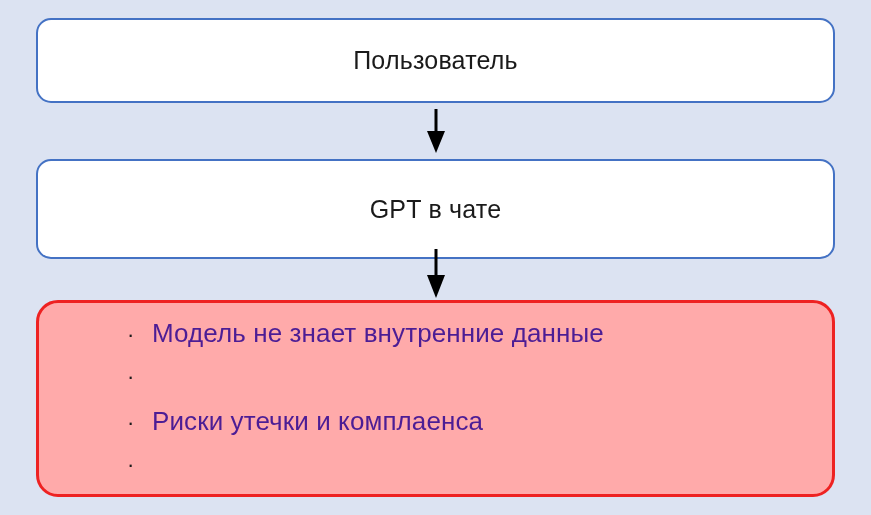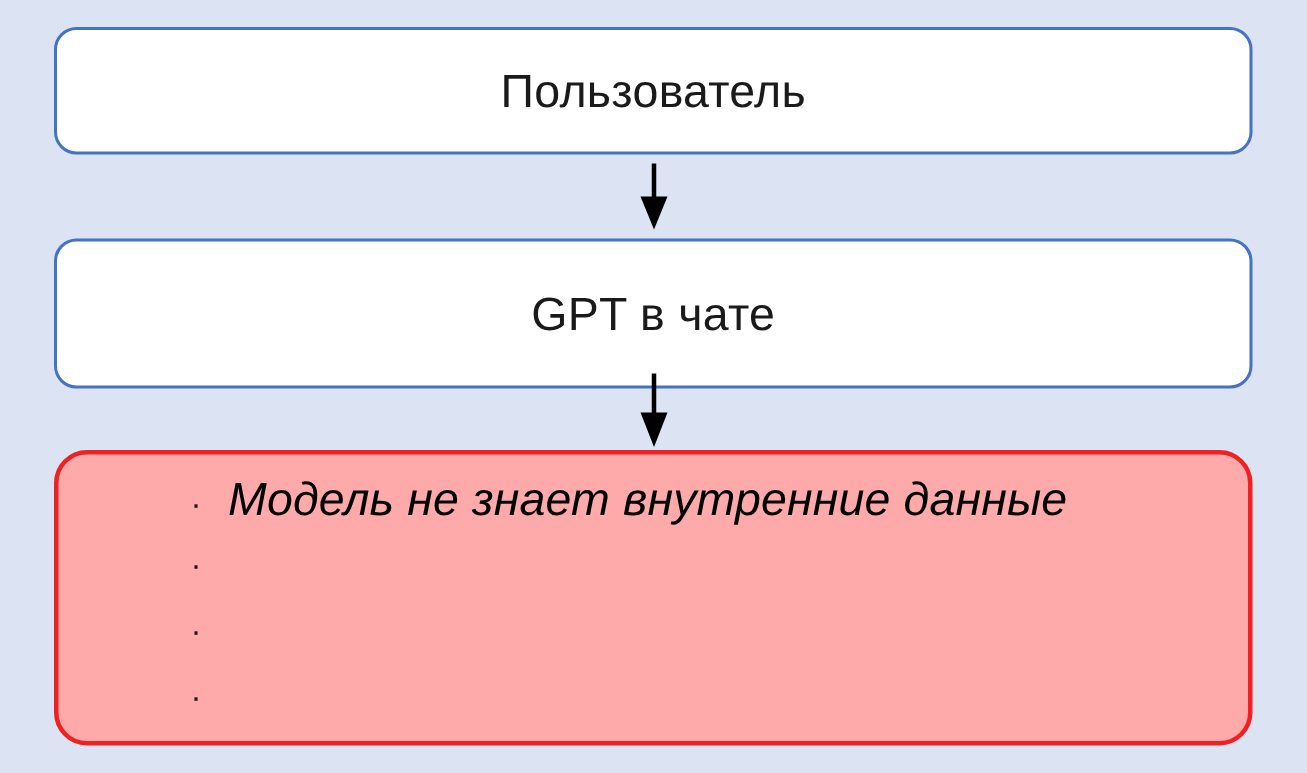--- a/index.html
+++ b/index.html
@@ -35,21 +35,21 @@
   }
   .node-alert {
     background: #ffaaaa;
     border: 3px solid #ee2222;
     border-radius: 22px;
     justify-content: flex-start;
     align-items: center;
   }
 
   .node-label {
-    font-size: 31px;
+    font-size: 25px;
     font-weight: 400;
     color: #1a1a1a;
     letter-spacing: 0.2px;
     line-height: 1;
     white-space: nowrap;
   }
 
   
   #node-user {
     left: 36px;
@@ -93,26 +93,25 @@
   }
   .bullet-marker {
     width: 25px;
     flex: 0 0 25px;
     font-size: 22px;
     color: #1a1a1a;
     text-align: left;
     line-height: 44px;
   }
   .bullet-text {
-    font-size: 31px;
-    color: #000000;
+    font-size: 26px;
+    color: #4c1d95;
     line-height: 44px;
     white-space: nowrap;
     letter-spacing: 0.1px;
-    font-style: italic;
   }
 </style>
 </head>
 <body>
 
 <div id="canvas">
 
   <div class="node node-plain" id="node-user">
     <span class="node-label">Пользователь</span>
   </div>
@@ -139,20 +138,21 @@
     <ul class="bullet-list">
       <li class="bullet-item">
         <span class="bullet-marker">·</span>
         <span class="bullet-text">Модель не знает внутренние данные</span>
       </li>
       <li class="bullet-item">
         <span class="bullet-marker">·</span>
       </li>
       <li class="bullet-item">
         <span class="bullet-marker">·</span>
+        <span class="bullet-text">Риски утечки и комплаенса</span>
       </li>
       <li class="bullet-item">
         <span class="bullet-marker">·</span>
       </li>
     </ul>
   </div>
 
 </div>
 
 </body></html>

